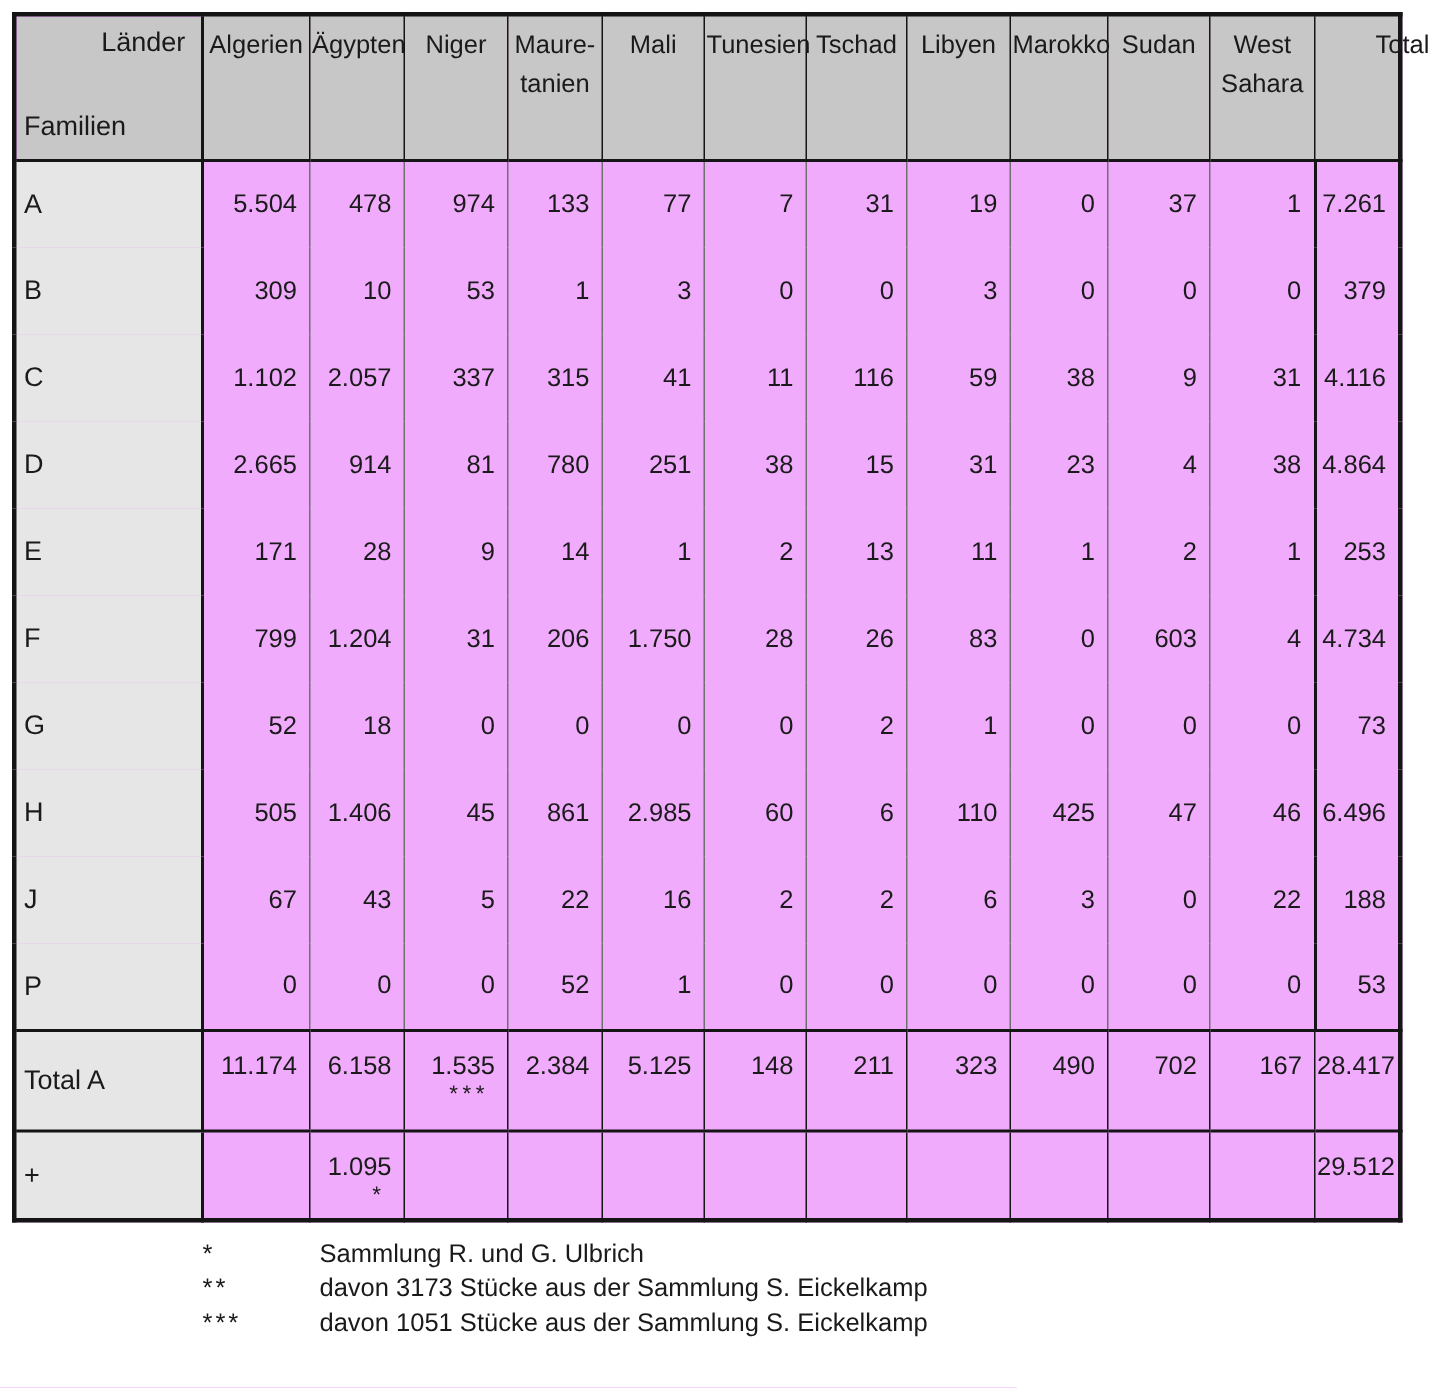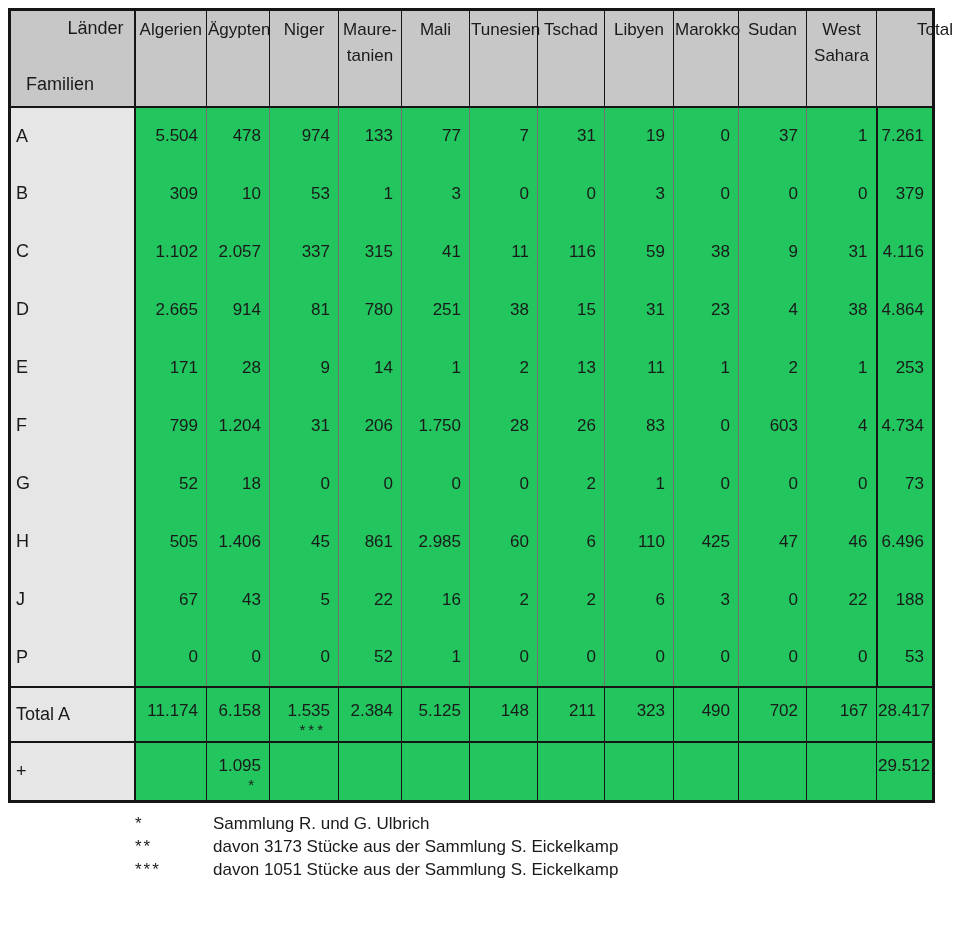--- a/index.html
+++ b/index.html
@@ -12,41 +12,41 @@
   }
   *{box-sizing:border-box;}
   html,body{margin:0;padding:0;}
   body{
     width:960px;height:925px;background:var(--page-bg);
     font-family:"Liberation Sans",sans-serif;color:var(--text);
     overflow:hidden;
   }
   table.families-table{
     border-collapse:collapse;table-layout:fixed;width:924px;
-    margin:8px 0 0 8px;border:3px solid var(--line);background:#22c55e;
+    margin:8px 0 0 8px;border:3px solid var(--line);background:#f0abfc;
   }
   
   tr.header-row td{
     background:var(--header-bg);
     border-left:1px solid var(--line);
     border-bottom:2px solid var(--line);
     vertical-align:top;text-align:center;
     padding-top:6px;font-size:17px;height:97px;
     line-height:1.5;
   }
   tr.header-row td .hdr-lines{display:inline-block;text-align:center;}
   td.corner-cell{
     position:relative;padding:0;
     background:linear-gradient(to top right,
       var(--label-bg) 49.4%, var(--line) 49.4%,
       var(--line) 50.4%, var(--header-bg) 50.4%);
     border-right:2px solid var(--line);
   }
   .corner-top{position:absolute;top:4px;right:10px;font-size:18px;}
-  .corner-bottom{position:absolute;bottom:8px;left:15px;font-size:18px;}
+  .corner-bottom{position:absolute;bottom:8px;left:5px;font-size:18px;}
   td.total-header{border-left:2px solid var(--line);padding-left:40px;}
   
   tr.body-row{height:58px;}
   tr.body-row td{border-top:0;border-bottom:0;}
   td.row-label{
     background:var(--label-bg);
     border-right:2px solid var(--line);
     font-size:18px;padding-left:5px;text-align:left;vertical-align:middle;
   }
   td.data-cell{
@@ -252,21 +252,21 @@
           <td class="data-cell">52</td>
           <td class="data-cell">1</td>
           <td class="data-cell">0</td>
           <td class="data-cell">0</td>
           <td class="data-cell">0</td>
           <td class="data-cell">0</td>
           <td class="data-cell">0</td>
           <td class="data-cell">0</td>
           <td class="data-cell total-cell">53</td>
         </tr>
-        <tr class="summary-row" style="height: 55px;">
+        <tr class="summary-row" style="height: 67px;">
           <td class="row-label">Total A</td>
           <td class="data-cell">
             <div class="cell-num">11.174</div>
           </td>
           <td class="data-cell">
             <div class="cell-num">6.158</div>
           </td>
           <td class="data-cell">
             <div class="cell-num">1.535</div>
             <div class="cell-note">***</div>

